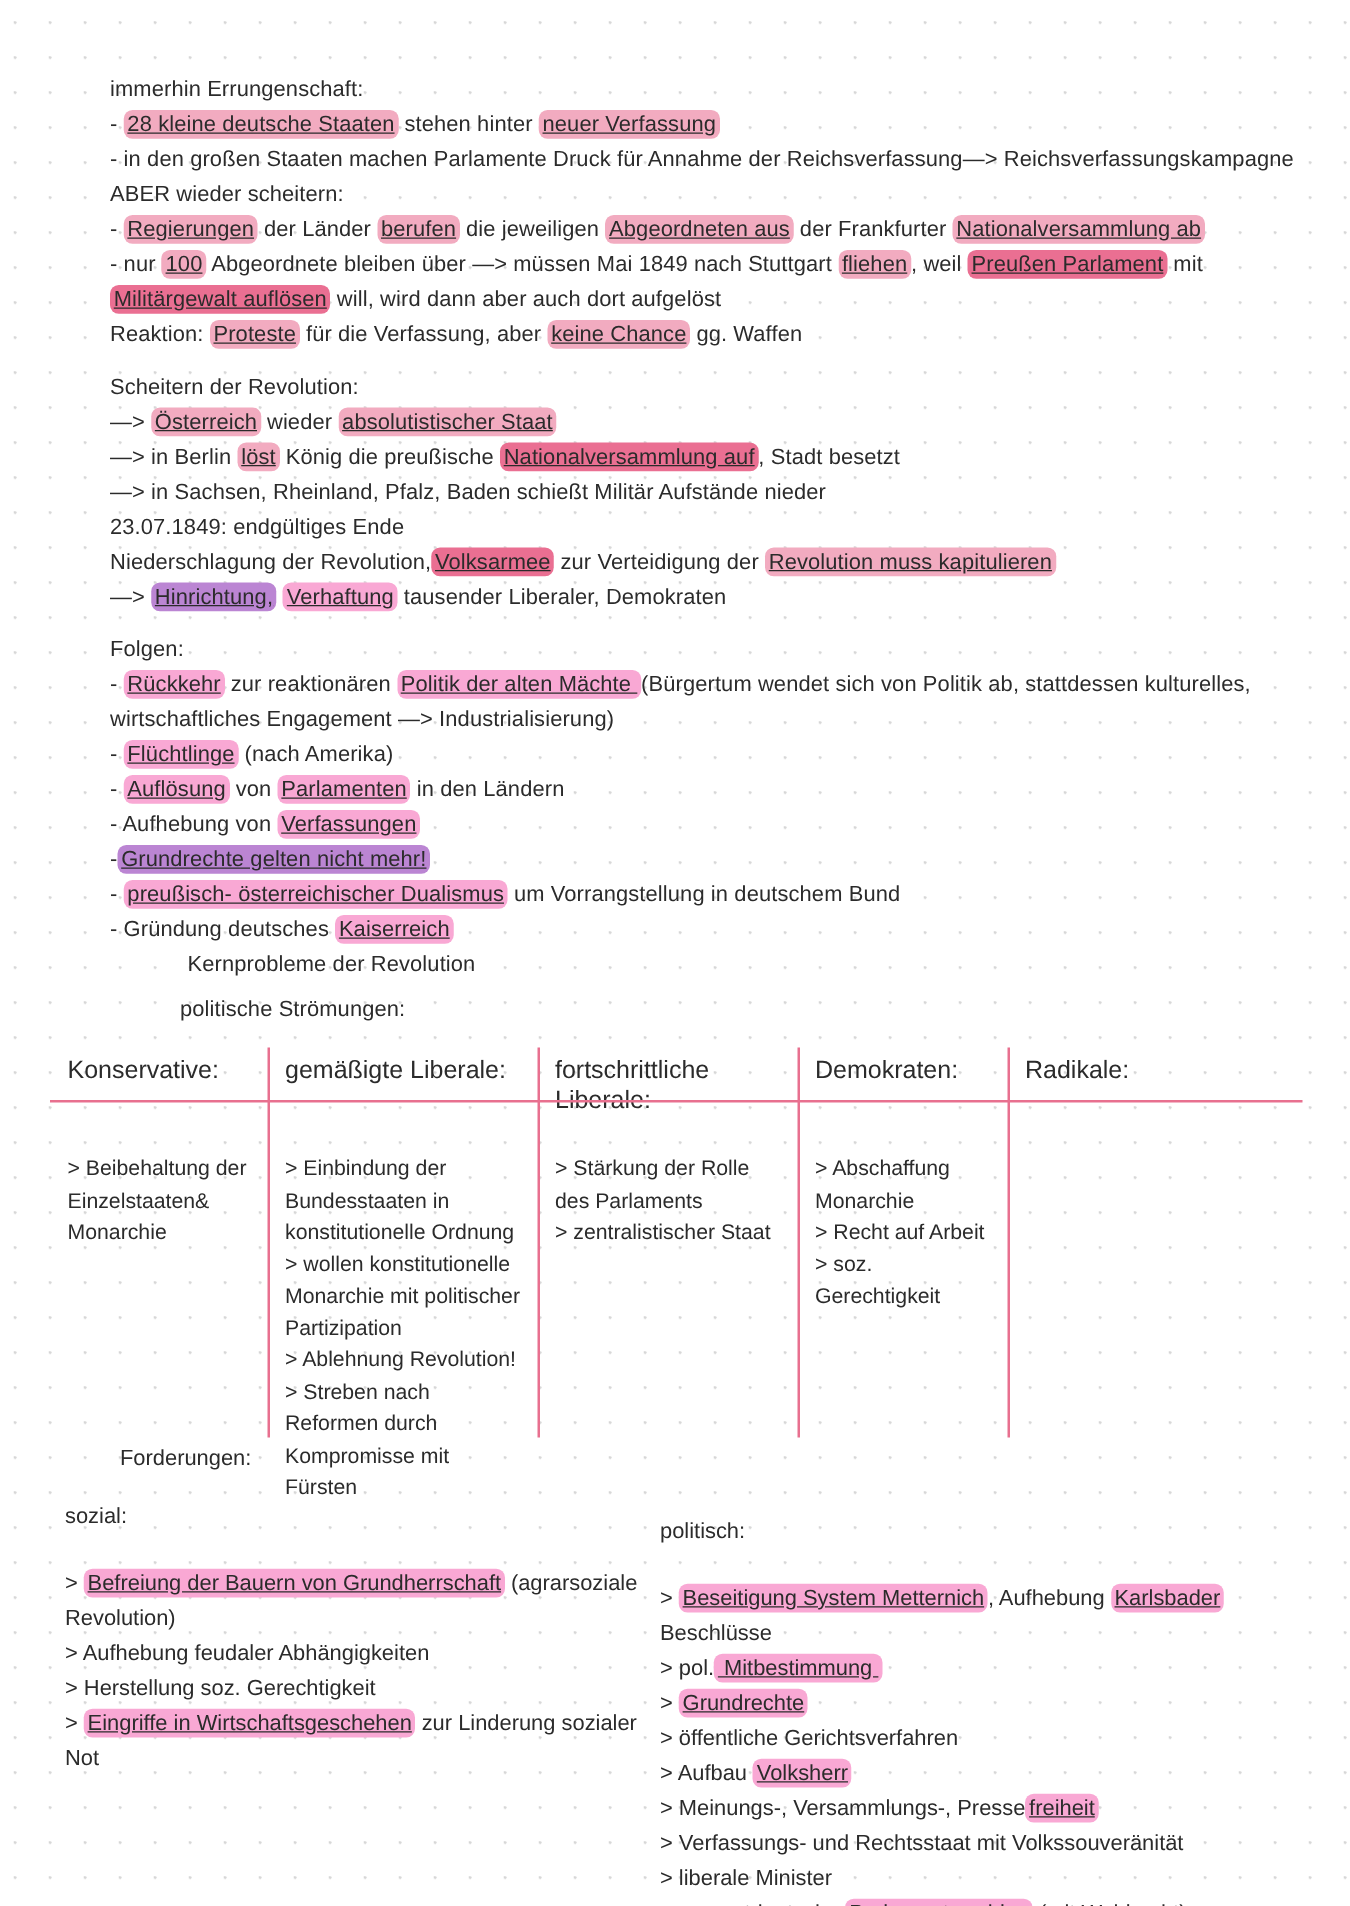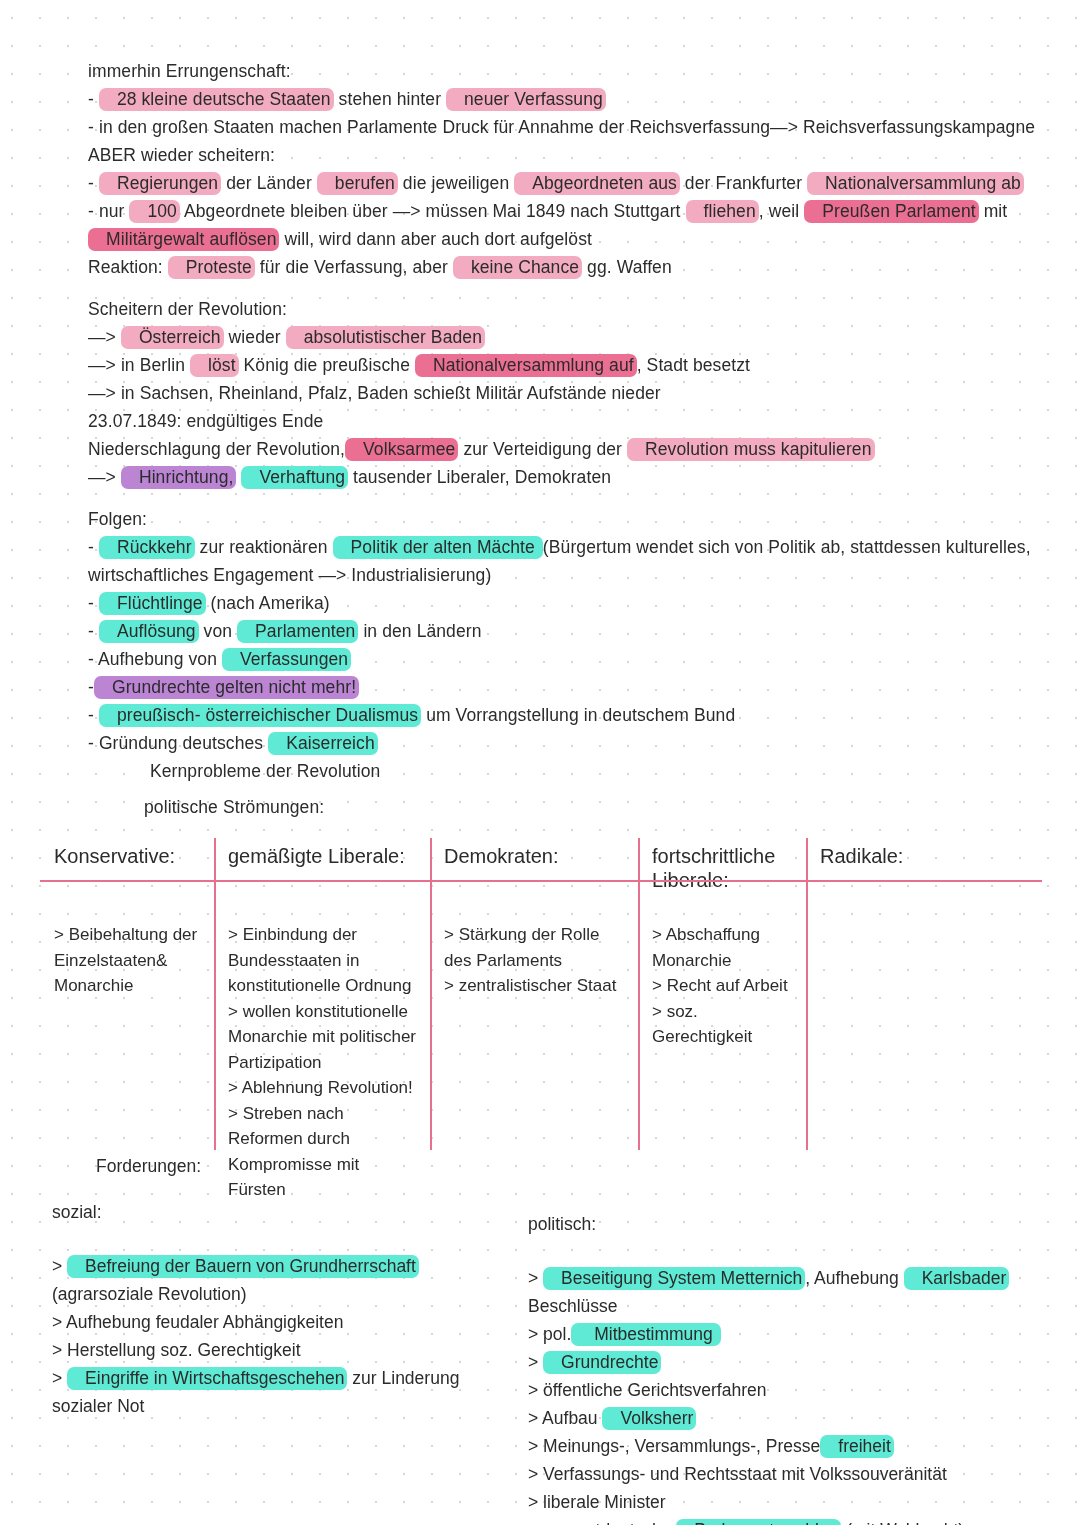--- a/index.html
+++ b/index.html
@@ -30,28 +30,29 @@
     font-size: 17.5px;
     line-height: 28px;
     letter-spacing: 0.1px;
     margin-left: 48px;
   }
   .line { white-space: pre-wrap; }
 
   
   mark {
     color: inherit;
-    padding: 1px 3px 2px 18px;
+    padding: 1px 3px 2px 3px;
     border-radius: 7px;
     box-decoration-break: clone;
+    text-decoration: underline;
     -webkit-box-decoration-break: clone;
   }
   mark.pink       { background: #f2abc0; }
   mark.pink-deep  { background: #ea6f92; }
-  mark.purple     { background: #5eead4; }
+  mark.purple     { background: #f9a8d4; }
   mark.purple-deep{ background: #bb85d3; }
 
   
   .indent-1 { padding-left: 48px; }
   .indent-2 { padding-left: 62px; }
 
   
   .strom-table {
     position: absolute;
     left: 40px;
@@ -141,21 +142,21 @@
     <div class="line">- nur <mark class="pink">100</mark> Abgeordnete bleiben über —&gt; müssen Mai 1849 nach Stuttgart <mark class="pink">fliehen</mark>, weil <mark class="pink-deep">Preußen Parlament</mark> mit</div>
 
     <div class="line"><mark class="pink-deep">Militärgewalt auflösen</mark> will, wird dann aber auch dort aufgelöst</div>
 
     <div class="line">Reaktion: <mark class="pink">Proteste</mark> für die Verfassung, aber <mark class="pink">keine Chance</mark> gg. Waffen</div>
   </div>
 
   <div class="block" style="left:40px; top:295px; width:1010px;">
     <div class="line">Scheitern der Revolution:</div>
 
-    <div class="line">—&gt; <mark class="pink">Österreich</mark> wieder <mark class="pink">absolutistischer Baden</mark></div>
+    <div class="line">—&gt; <mark class="pink">Österreich</mark> wieder <mark class="pink">absolutistischer Staat</mark></div>
 
     <div class="line">—&gt; in Berlin <mark class="pink">löst</mark> König die preußische <mark class="pink-deep">Nationalversammlung auf</mark>, Stadt besetzt</div>
 
     <div class="line">—&gt; in Sachsen, Rheinland, Pfalz, Baden schießt Militär Aufstände nieder</div>
 
     <div class="line">23.07.1849: endgültiges Ende</div>
 
     <div class="line">Niederschlagung der Revolution,<mark class="pink-deep">Volksarmee</mark> zur Verteidigung der <mark class="pink">Revolution muss kapitulieren</mark></div>
 
     <div class="line">—&gt; <mark class="purple-deep">Hinrichtung,</mark> <mark class="purple">Verhaftung</mark> tausender Liberaler, Demokraten</div>
@@ -191,22 +192,22 @@
     <div class="strom-grid">
 
       <div class="hrule"></div>
       <div class="vrule v1"></div>
       <div class="vrule v2"></div>
       <div class="vrule v3"></div>
       <div class="vrule v4"></div>
 
       <div class="strom-head">Konservative:</div>
       <div class="strom-head">gemäßigte Liberale:</div>
+      <div class="strom-head">fortschrittliche Liberale:</div>
       <div class="strom-head">Demokraten:</div>
-      <div class="strom-head">fortschrittliche Liberale:</div>
       <div class="strom-head">Radikale:</div>
 
       <div class="strom-cell">&gt; Beibehaltung der Einzelstaaten&amp;
 Monarchie</div>
       <div class="strom-cell">&gt; Einbindung der Bundesstaaten in konstitutionelle Ordnung
 &gt; wollen konstitutionelle Monarchie mit politischer Partizipation
 &gt; Ablehnung Revolution!
 &gt; Streben nach Reformen durch Kompromisse mit Fürsten</div>
       <div class="strom-cell">&gt; Stärkung der Rolle des Parlaments
 &gt; zentralistischer Staat</div>

